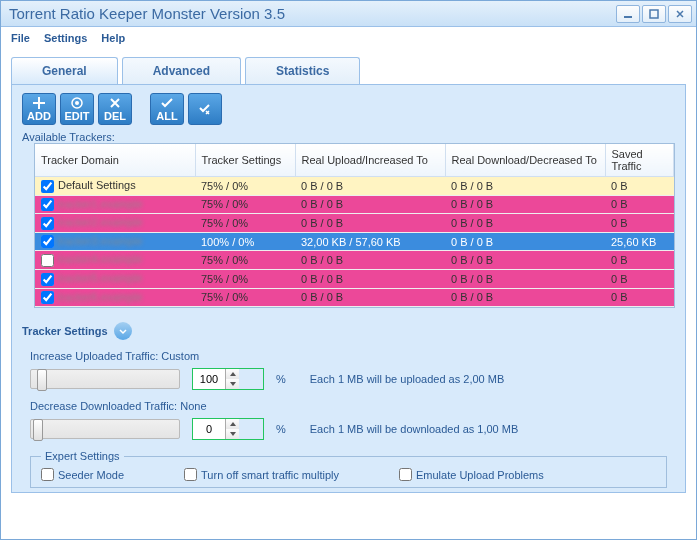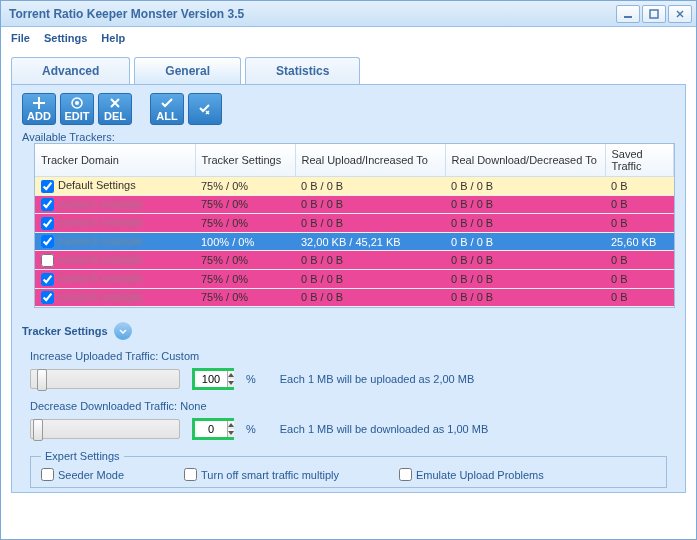--- a/index.html
+++ b/index.html
@@ -1,18 +1,18 @@
 <!DOCTYPE html>
 <html><head>
 <meta charset="utf-8">
 <style>
 * { box-sizing: border-box; margin: 0; padding: 0; font-family: Tahoma, Arial, sans-serif; font-size: 11px; }
 body { width: 697px; height: 540px; background: #fff; border: 1px solid #7aa8d8; overflow: hidden; }
 .titlebar { height: 26px; background: linear-gradient(#e4f0fb,#c9e1f7); display: flex; align-items: center; justify-content: space-between; padding: 0 4px 0 8px; border-bottom: 1px solid #9bc0e8; }
-.titlebar .title { font-weight: bold; color: #3b6aa3; font-size: 12px; }
+.titlebar .title { font-weight: normal; color: #3b6aa3; font-size: 15px; }
 .window-ctrls { display: flex; gap: 2px; }
 .window-ctrls .btn { width: 24px; height: 18px; border: 1px solid #8fb5de; border-radius: 2px; background: linear-gradient(#fdfdfd,#e3effa); display: flex; align-items: center; justify-content: center; cursor: pointer; }
 .window-ctrls .btn svg { width: 10px; height: 10px; }
 .menubar { height: 22px; display: flex; align-items: center; gap: 14px; padding: 8px 10px; color: #2a5a96; font-size: 12px; font-weight: bold; }
 .menubar span { cursor: pointer; }
 .content { padding: 8px 10px 10px; background: #fff; }
 .tabs { display: flex; gap: 4px; border-bottom: 1px solid #9bc0e8; }
 .tab { padding: 6px 30px; border: 1px solid #9bc0e8; border-bottom: none; border-radius: 3px 3px 0 0; color: #3b6aa3; font-weight: bold; font-size: 12px; cursor: pointer; background: linear-gradient(#f4f9fe,#e3effa); }
 .tab.active { background: linear-gradient(#fff,#d8eafb); }
 .panel { border: 1px solid #9bc0e8; border-top: none; background: #d8eafb; padding: 8px 10px 4px; }
@@ -30,21 +30,21 @@
 .grid input[type=checkbox] { margin-right: 4px; vertical-align: middle; }
 .blur { color: transparent; text-shadow: 0 0 4px #888; }
 .ts-header { display: flex; align-items: center; gap: 6px; margin: 14px 0 10px; color: #2a5a96; font-weight: bold; font-size: 13px; }
 .ts-header .chev { width: 18px; height: 18px; border-radius: 50%; background: linear-gradient(#a4cff1,#5aa7e6); display: flex; align-items: center; justify-content: center; cursor: pointer; }
 .ts-header .chev svg { width: 10px; height: 10px; fill: #fff; }
 .settings-block { padding: 0 8px; }
 .line-label { color: #2a5a96; margin: 6px 0; }
 .slider-row { display: flex; align-items: center; gap: 12px; margin: 2px 0 10px; }
 .slider { width: 150px; height: 20px; background: linear-gradient(#f0f0f0,#e4e4e4); border: 1px solid #bbb; border-radius: 2px; position: relative; }
 .slider .thumb { position: absolute; top: -1px; width: 10px; height: 22px; background: linear-gradient(#fff,#e0e0e0); border: 1px solid #999; border-radius: 2px; cursor: pointer; }
-.numbox { width: 42px; height: 22px; border: 3px solid #22c55e; display: flex; }
+.numbox { width: 72px; height: 22px; border: 1px solid #22c55e; display: flex; }
 .numbox input { width: 32px; border: none; text-align: center; font-size: 11px; }
 .numbox .steppers { width: 14px; display: flex; flex-direction: column; border-left: 1px solid #aaa; }
 .numbox .st { flex: 1; display: flex; align-items: center; justify-content: center; cursor: pointer; background: linear-gradient(#fdfdfd,#e8e8e8); }
 .numbox .st svg { width: 6px; height: 4px; }
 .pct { color: #2a5a96; }
 .hint { color: #2a5a96; margin-left: 12px; }
 fieldset.expert { border: 1px solid #a0bedd; padding: 6px 10px; margin-top: 4px; }
 fieldset.expert legend { color: #2a5a96; padding: 0 4px; }
 .expert-row { display: flex; gap: 60px; align-items: center; }
 .expert-row label { color: #2a5a96; display: flex; align-items: flex-end; gap: 4px; }
@@ -74,22 +74,22 @@
 </div>
 
 <div class="menubar">
   <span>File</span>
   <span>Settings</span>
   <span>Help</span>
 </div>
 
 <div class="content">
   <div class="tabs">
+    <div class="tab active">General</div>
     <div class="tab">Advanced</div>
-    <div class="tab active">General</div>
     <div class="tab">Statistics</div>
   </div>
 
   <div class="panel">
     <div class="toolbar">
       <div class="tbtn">
           <svg viewBox="0 0 14 14">
             <path d="M6 1h2v5h5v2H8v5H6V8H1V6h5z"></path>
           </svg>
           <span>ADD</span>
@@ -160,21 +160,21 @@
             <tr>
               <td><input type="checkbox" checked="" style=""><span class="blur">tracker2.example</span></td>
               <td>75% / 0%</td>
               <td>0 B / 0 B</td>
               <td>0 B / 0 B</td>
               <td>0 B</td>
             </tr>
             <tr class="selected">
               <td><input type="checkbox" checked="" style=""><span class="blur">tracker3.example</span></td>
               <td>100% / 0%</td>
-              <td>32,00 KB / 45,21 KB</td>
+              <td>32,00 KB / 57,60 KB</td>
               <td>0 B / 0 B</td>
               <td>25,60 KB</td>
             </tr>
             <tr>
               <td><input type="checkbox" style=""><span class="blur">tracker4.example</span></td>
               <td>75% / 0%</td>
               <td>0 B / 0 B</td>
               <td>0 B / 0 B</td>
               <td>0 B</td>
             </tr>

